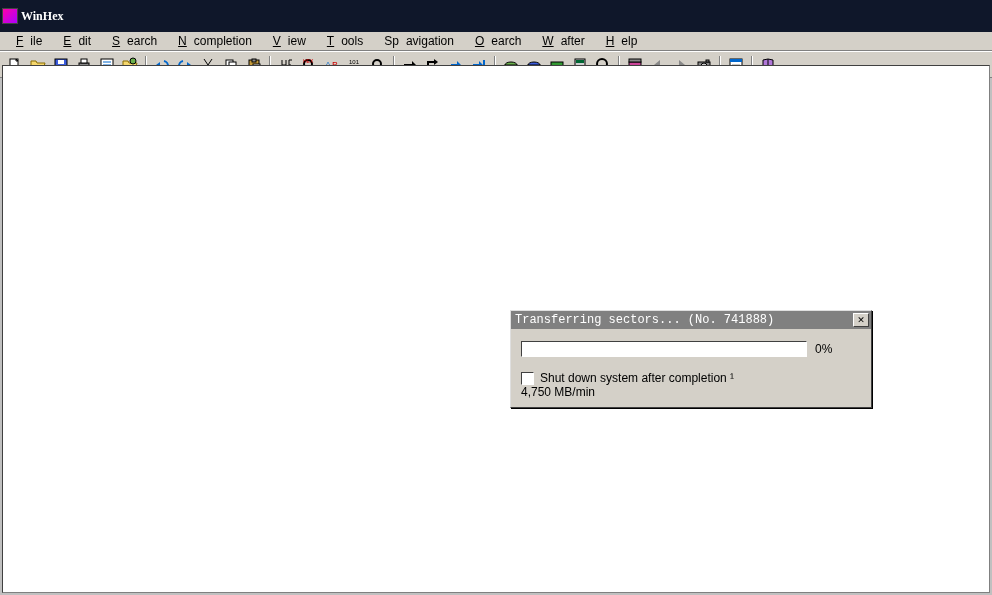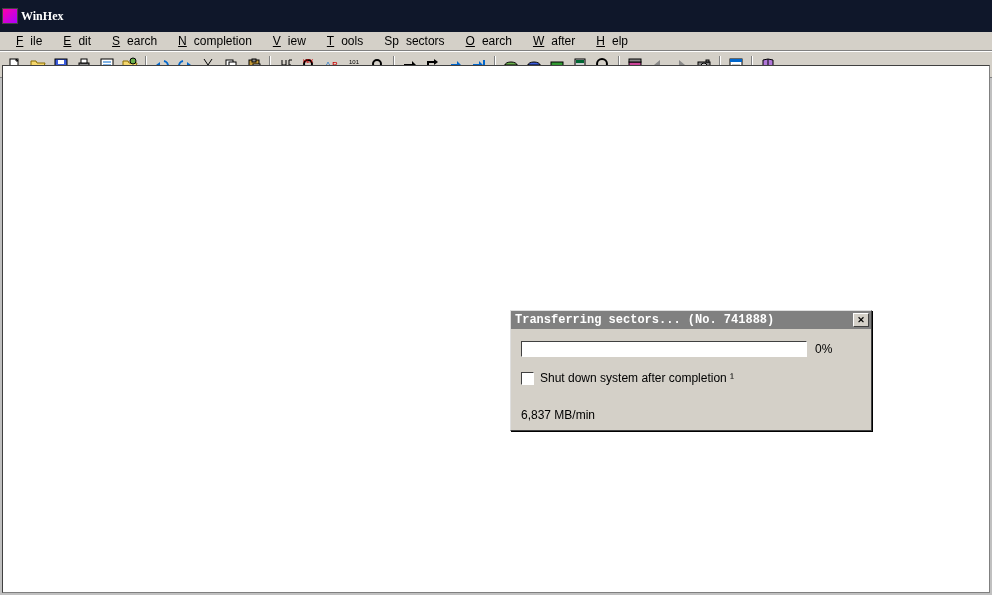--- a/index.html
+++ b/index.html
@@ -86,37 +86,37 @@
     box-shadow: 1px 1px 0 #000;
   }
   .dlg-title {
     height: 18px;
     background: #808080;
     color:#fff;
     display:flex;align-items:center;justify-content:space-between;
     padding: 0 2px 0 4px;
     font-family:"Fixedsys","Courier New",monospace;
     font-size:12px;
-    font-weight:bold;
+    font-weight:normal;
   }
   .dlg-close {
     width:16px;height:14px;background:#d4d0c8;border:1px solid #fff;border-right-color:#404040;border-bottom-color:#404040;
     color:#000;font-size:9px;display:flex;align-items:center;justify-content:center;font-family:Arial;
   }
   .dlg-body { padding:12px 10px 8px 10px; }
   .progress-row { display:flex;align-items:center;gap:8px;margin-bottom:14px;}
   .progress-bar {
     flex:0 0 286px; height:16px;
     border:1px solid #808080;
     border-top-color:#404040;border-left-color:#404040;
     border-right-color:#fff;border-bottom-color:#fff;
     background:#fff;
   }
   .pct { font-size:12px; }
-  .chk-row { display:flex;align-items:center;gap:6px;margin-bottom:23px;font-size:12px;}
+  .chk-row { display:flex;align-items:center;gap:6px;margin-bottom:0;font-size:12px;}
   .chk {
     width:13px;height:13px;background:#fff;border:1px solid #808080;
     border-top-color:#404040;border-left-color:#404040;
     border-right-color:#fff;border-bottom-color:#fff;
   }
   .rate { font-size:12px; }
   
   svg { width:16px;height:16px; }
 </style>
 </head>
@@ -127,21 +127,21 @@
   <span>WinHex</span>
 </div>
 
 <div class="menubar">
   <span><u>F</u><span>ile</span></span>
   <span><u>E</u><span>dit</span></span>
   <span><u>S</u><span>earch</span></span>
   <span><u>N</u><span>completion</span></span>
   <span><u>V</u><span>iew</span></span>
   <span><u>T</u><span>ools</span></span>
-  <span>Sp<span>sectors</span></span>
+  <span>Sp<span>avigation</span></span>
   <span><u>O</u><span>earch</span></span>
   <span><u>W</u><span>after</span></span>
   <span><u>H</u><span>elp</span></span>
 </div>
 
 <div class="toolbar" id="toolbar">
     <div class="tbtn">
       <svg viewBox="0 0 16 16">
         <rect x="3" y="2" width="8" height="12" fill="#fff" stroke="#000"></rect>
         <polygon points="9,2 11,4 9,4" fill="#ccc" stroke="#000"></polygon>
@@ -362,15 +362,15 @@
   </div>
   <div class="dlg-body">
     <div class="progress-row">
       <div class="progress-bar"></div>
       <span class="pct">0%</span>
     </div>
     <div class="chk-row">
       <div class="chk"></div>
       <span>Shut down system after completion ¹</span>
     </div>
-    <div class="rate">6,837 MB/min</div>
+    <div class="rate">4,750 MB/min</div>
   </div>
 </div>
 
 </body></html>

